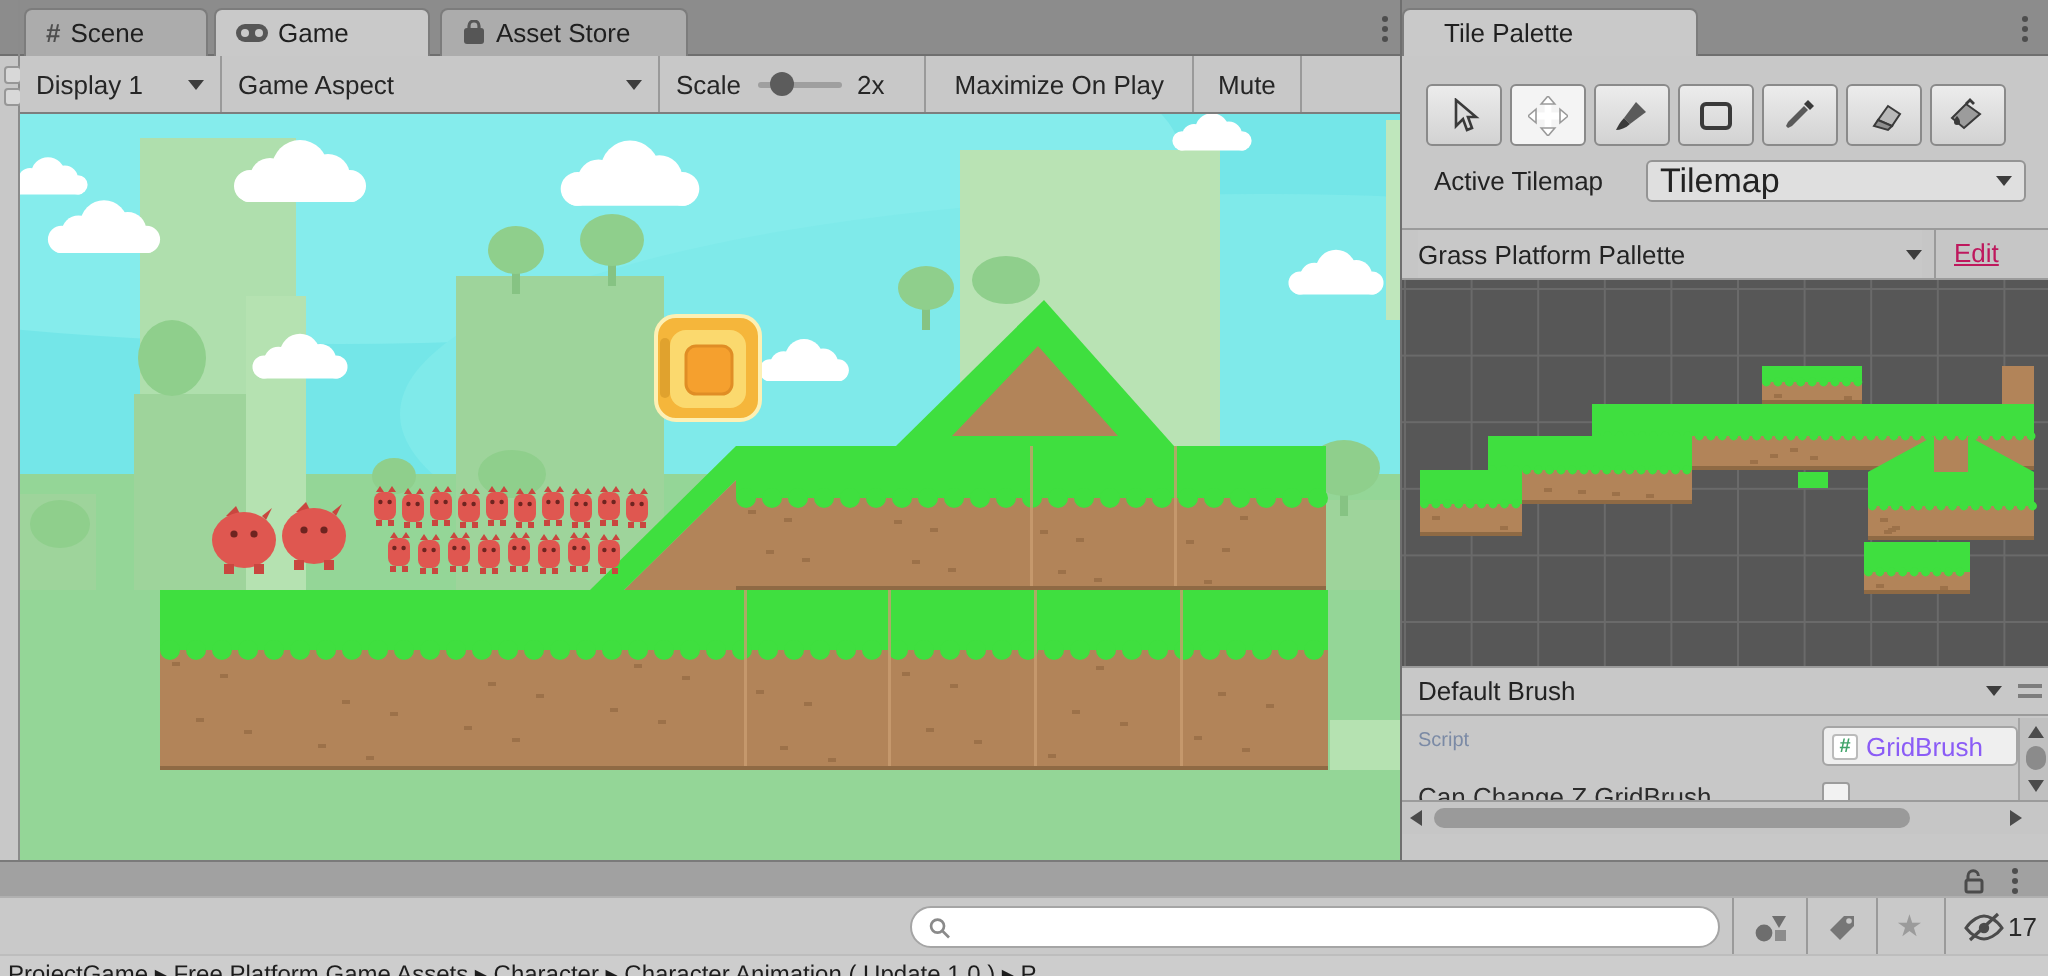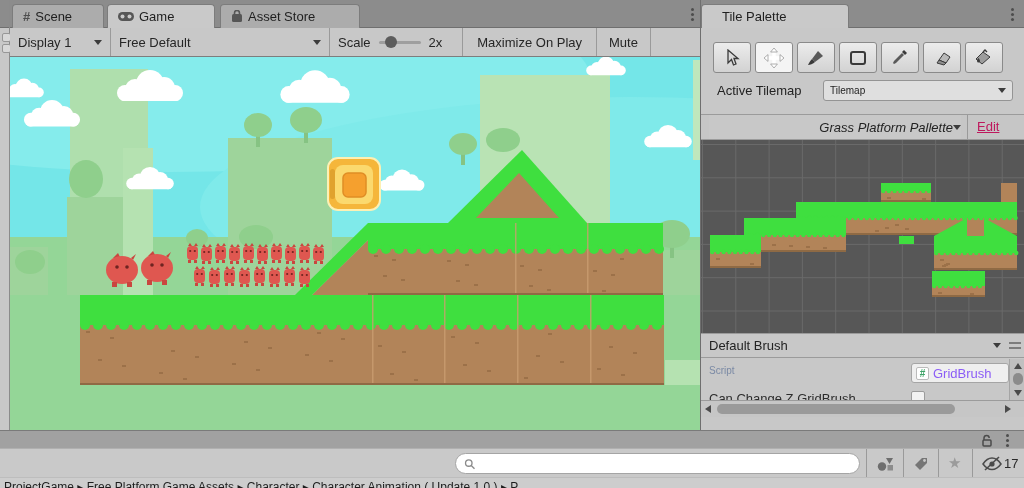--- a/index.html
+++ b/index.html
@@ -24,21 +24,21 @@
   .ddrow { display:flex; align-items:center; justify-content:space-between; }
   
   #right-panel { left:700px; top:0; width:324px; height:430px; background:#c8c8c8;
     border-left:1px solid #6f6f6f; }
   .toolbtn { position:absolute; top:42px; width:38px; height:31px; border:1px solid #8a8a8a;
     border-radius:3px; background:linear-gradient(#ececec,#d2d2d2);
     display:flex; align-items:center; justify-content:center; }
   .toolbtn.selected { background:#f4f4f4; }
   .row-label { font-size:13px; color:#232323; }
   .dropdown { border:1px solid #949494; border-radius:3px; background:#dfdfdf;
-    font-size:10px; color:#232323; display:flex; align-items:center;
+    font-size:17px; color:#232323; display:flex; align-items:center;
     justify-content:space-between; padding:0 6px; }
   .flatdd { background:#c8c8c8; font-size:13px; color:#232323; display:flex;
     align-items:center; }
   .scroll-thumb { background:#9a9a9a; border-radius:6px; }
   .arrowbtn { width:0; height:0; display:inline-block; }
   
   #status-dark { left:0; top:430px; width:1024px; height:18px; background:#a1a1a1;
     border-top:1px solid #7a7a7a; }
   #bottom-toolbar { left:0; top:448px; width:1024px; height:29px; background:#c9c9c9;
     border-top:1px solid #b0b0b0; }
@@ -81,38 +81,38 @@
       <span>Scene</span>
     </div>
     <div class="tab active" style="left:97px; width:108px;">
       <svg width="16" height="12" viewBox="0 0 16 12">
         <rect x="0" y="1" width="16" height="9" rx="4.5" fill="#565656"></rect>
         <circle cx="4.5" cy="5.5" r="2" fill="#c9c9c9"></circle>
           <circle cx="11.5" cy="5.5" r="2" fill="#c9c9c9"></circle>
       </svg>
       <span>Game</span>
     </div>
-    <div class="tab" style="left:210px; width:140px;">
+    <div class="tab" style="left:210px; width:124px;">
       <svg width="12" height="13" viewBox="0 0 12 13">
         <path d="M3.5 4 V3 a2.5 2.5 0 0 1 5 0 V4" fill="none" stroke="#565656" stroke-width="1.6"></path>
         <rect x="1" y="4" width="10" height="8" rx="1.5" fill="#565656"></rect>
       </svg>
       <span>Asset Store</span>
     </div>
     <span class="vdots abs" style="left:681px; top:8px;"></span>
   </div>
 
   <div class="gtoolbar">
     <div class="ddrow ttxt" style="width:100px;">
       <span>Display 1</span>
         <span class="chev"></span>
     </div>
     <div class="sep"></div>
     <div class="ddrow ttxt" style="width:218px;">
-      <span>Free Default</span>
+      <span>Game Aspect</span>
         <span class="chev"></span>
     </div>
     <div class="sep"></div>
     <span class="ttxt">Scale</span>
     <div class="slider-track">
       <div class="slider-knob"></div>
     </div>
     <span class="ttxt">2x</span>
     <div class="sep" style="margin-left:12px;"></div>
     <span class="ttxt" style="padding:0 14px;">Maximize On Play</span>
@@ -588,21 +588,21 @@
     </svg>
   </div>
 
   <span class="row-label abs" style="left:16px; top:83px;">Active Tilemap</span>
   <div class="dropdown abs" style="left:122px; top:80px; width:190px; height:21px;">
     <span>Tilemap</span>
     <span class="chev"></span>
   </div>
 
   <div class="abs" style="left:0; top:114px; width:324px; height:26px; border-top:1px solid #9b9b9b; border-bottom:1px solid #9b9b9b; background:#c6c6c6;">
-    <div class="flatdd abs" style="left:8px; top:0; width:252px; height:24px; justify-content:flex-end;font-style:italic;">
+    <div class="flatdd abs" style="left:8px; top:0; width:252px; height:24px; justify-content:space-between;">
       <span>Grass Platform Pallette</span>
       <span class="chev"></span>
     </div>
     <div class="sep abs" style="left:266px; top:0; height:24px;"></div>
     <span class="abs" style="left:276px; top:4px; font-size:13px; color:#be185d;text-decoration:underline;">Edit</span>
   </div>
 
   <svg id="palette-svg" class="abs" style="left:0; top:140px;" width="324" height="193">
       <rect x="0" y="0" width="324" height="193" fill="#575757"></rect>
       <rect x="1" y="0" width="1" height="193" fill="#6a6a6a"></rect>

